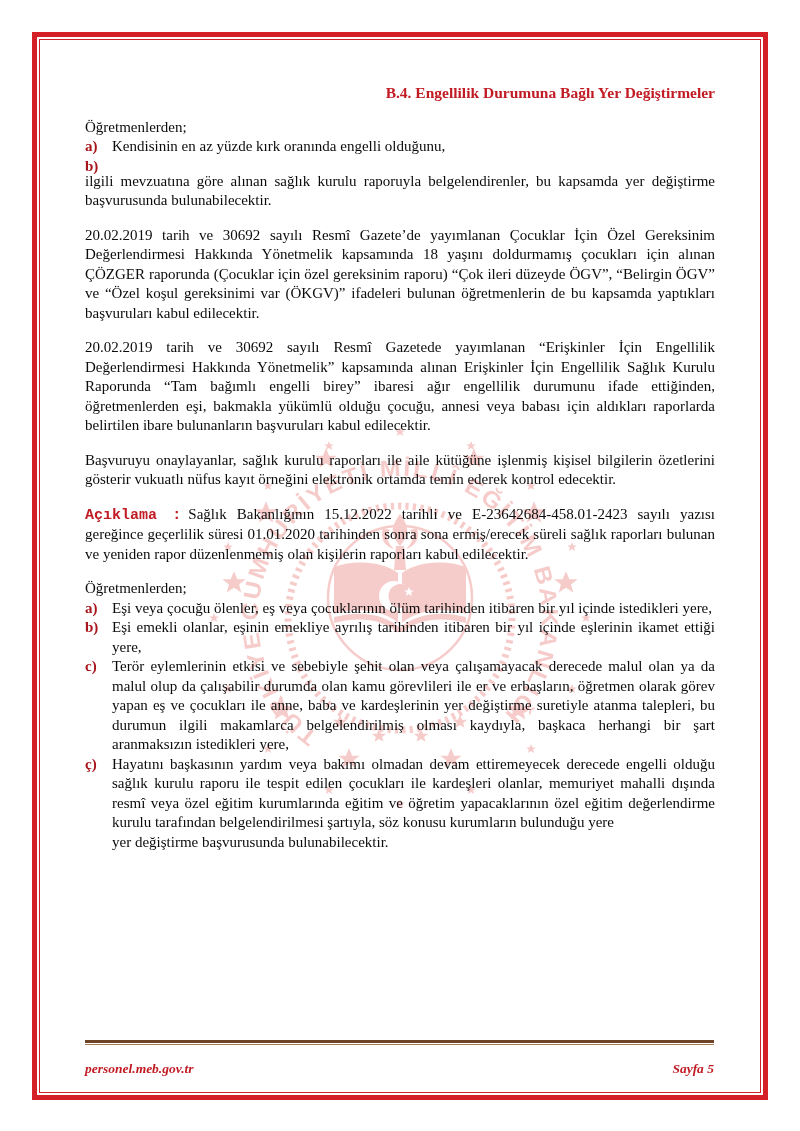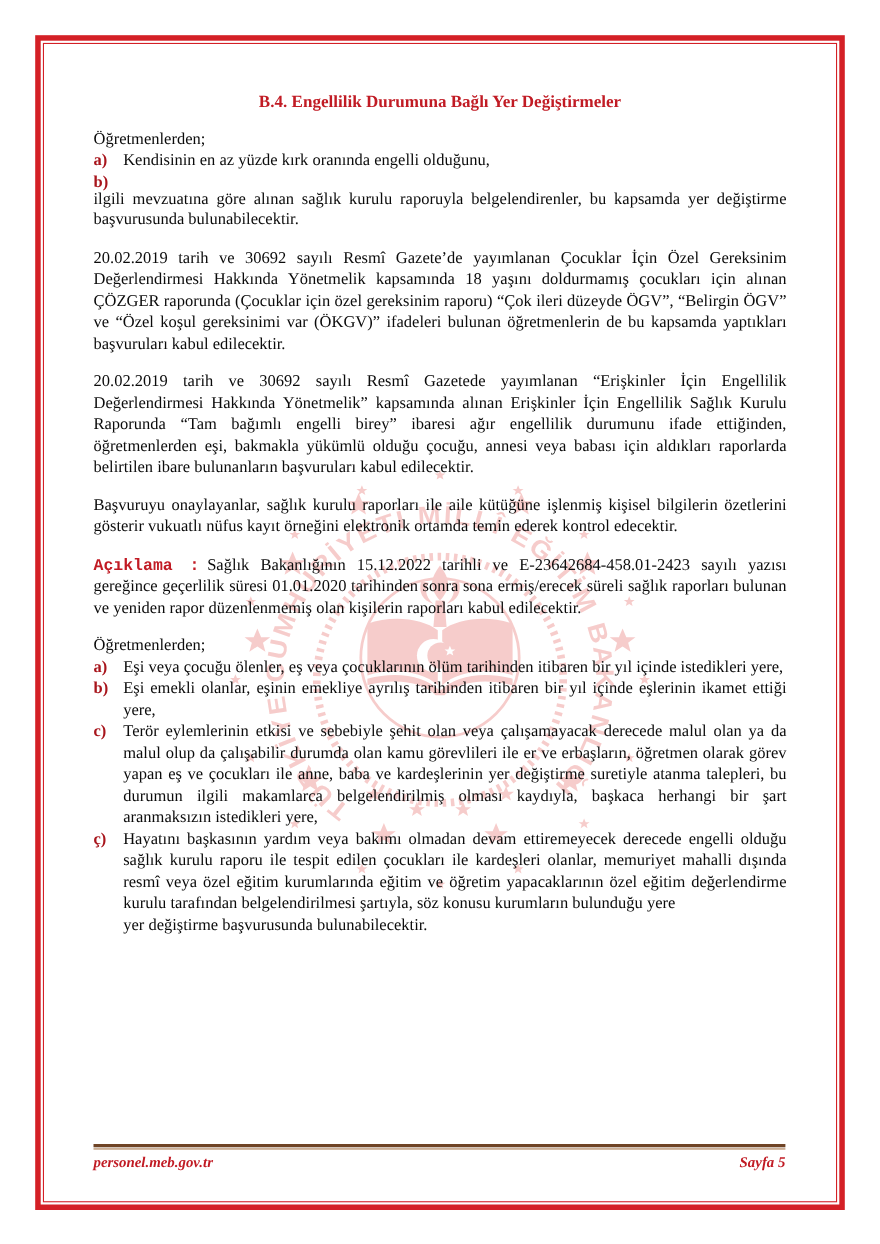--- a/index.html
+++ b/index.html
@@ -12,31 +12,31 @@
   .frame::after{content:"";position:absolute;inset:2px;border:1px solid #d42026;}
   
   .watermark{position:absolute;left:200px;top:418px;width:400px;height:400px;opacity:.55;pointer-events:none;}
   
   .content{
     position:absolute;left:85px;top:83px;width:630px;z-index:2;
     font-size:15px;line-height:19.5px;text-align:justify;
   }
   .content p{margin:0 0 15px 0;}
   .cont{text-indent:22px;}
-  h2.sec{font-size:15.5px;line-height:19.5px;font-weight:bold;color:#c11b24;margin:0 0 15px 0;text-align:center;}
+  h2.sec{font-size:15.5px;line-height:19.5px;font-weight:bold;color:#c11b24;margin:0 0 15px 0;text-align:right;}
   .intro{margin:0 0 0 0 !important;}
   .list{margin:0 0 15px 0;}
   .li{position:relative;padding-left:27px;text-align:justify;}
   .li .lbl{position:absolute;left:0;top:0;font-weight:bold;color:#a8151c;}
   .note-label{font-weight:bold;color:#c11b24;padding-right:7px;font-family:Liberation Mono, monospace;}
   .li .cont-line{display:block;}
   
   .footer{position:absolute;left:85px;top:1040px;width:629px;z-index:2;}
   .footer-rule{height:1px;border-top:3px solid #6f4426;border-bottom:1px solid #aa7a50;}
-  .footer-row{display:flex;justify-content:space-between;margin-top:4px;
+  .footer-row{display:flex;justify-content:space-between;margin-top:16px;
     font-size:13.5px;font-style:italic;font-weight:bold;color:#c11b24;}
 </style>
 </head>
 <body>
 
 <div class="page">
 
   <div class="frame"></div>
 
   <svg class="watermark" viewBox="0 0 400 400" aria-hidden="true">

